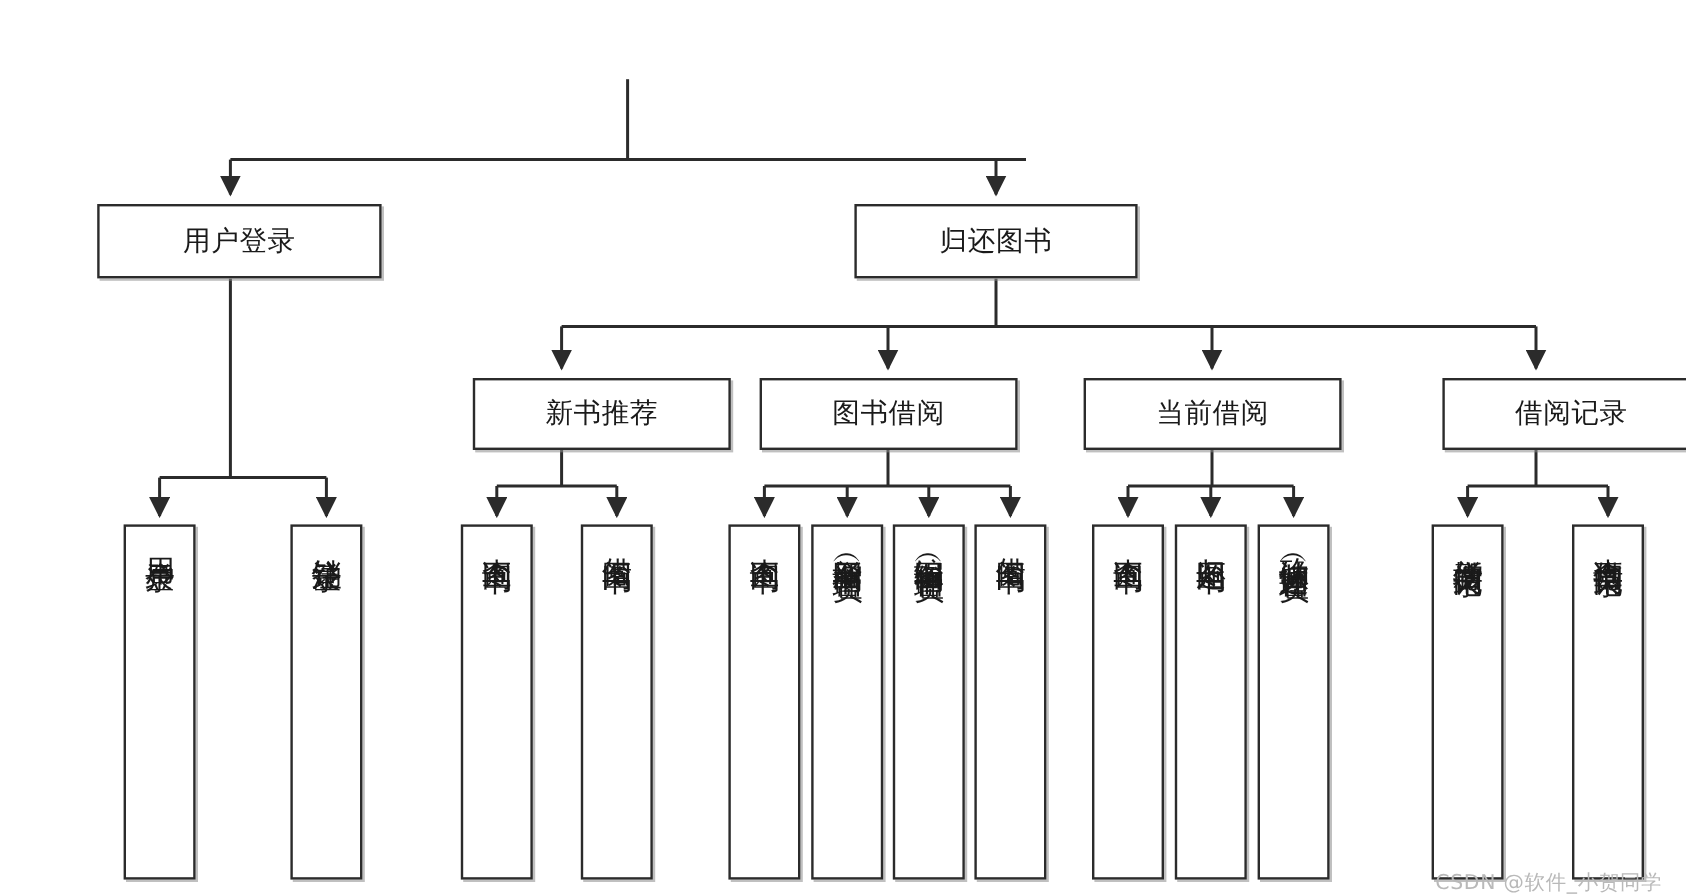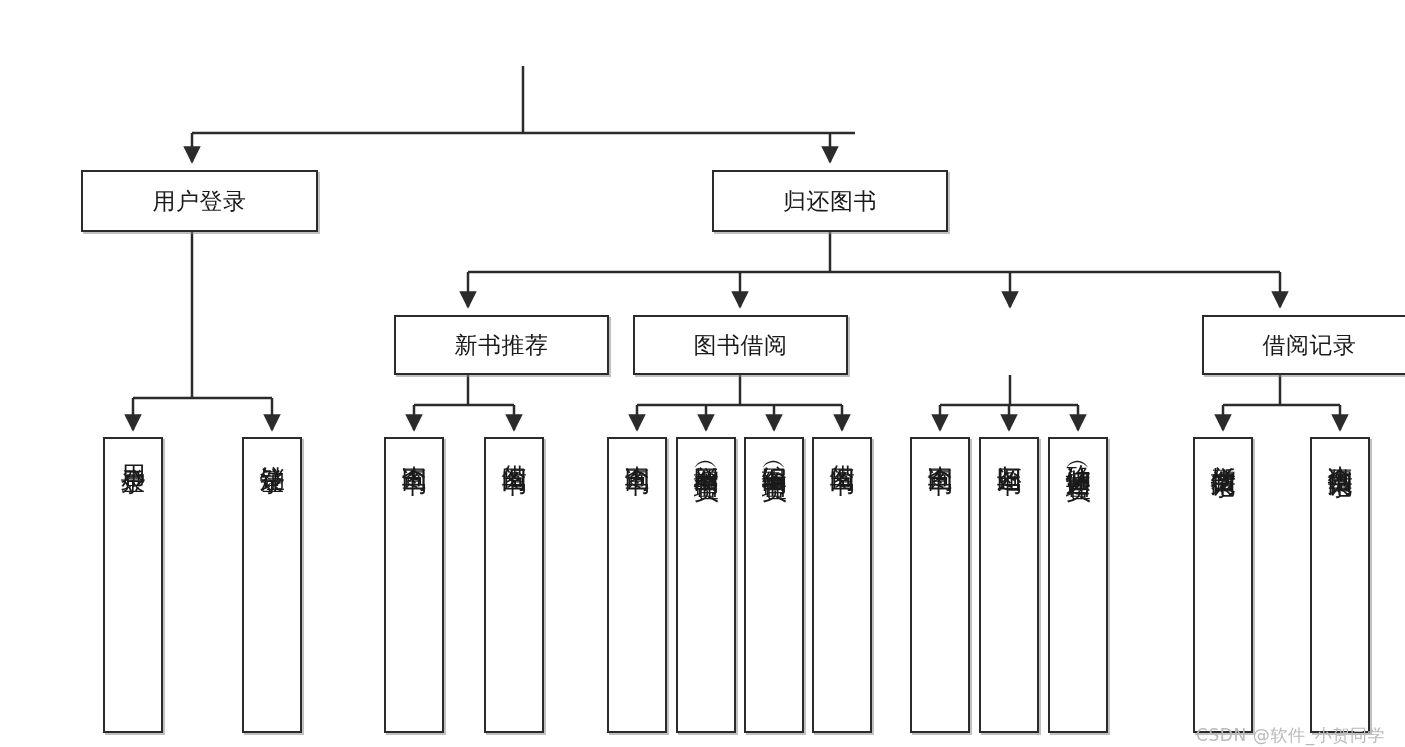--- a/index.html
+++ b/index.html
@@ -134,20 +134,23 @@
   <div class="node h" style="left:712px; top:170px; width:236px; height:62px;">
     <span class="label">归还图书</span>
   </div>
 
   <div class="node h" style="left:362px; top:315px; width:215px; height:60px;margin-left:32px;">
     <span class="label">新书推荐</span>
   </div>
   <div class="node h" style="left:633px; top:315px; width:215px; height:60px;text-align:center;">
     <span class="label">图书借阅</span>
   </div>
+  <div class="node h" style="left:903px; top:315px; width:215px; height:60px;">
+    <span class="label">当前借阅</span>
+  </div>
   <div class="node h" style="left:1172px; top:315px; width:215px; height:60px;margin-left:30px;">
     <span class="label">借阅记录</span>
   </div>
 
   <div class="node v" style="left:103px; top:437px; width:60px; height:296px;">
     <span class="label">用户登录</span>
   </div>
   <div class="node v" style="left:242px; top:437px; width:60px; height:296px;">
     <span class="label">注销登录</span>
   </div>

